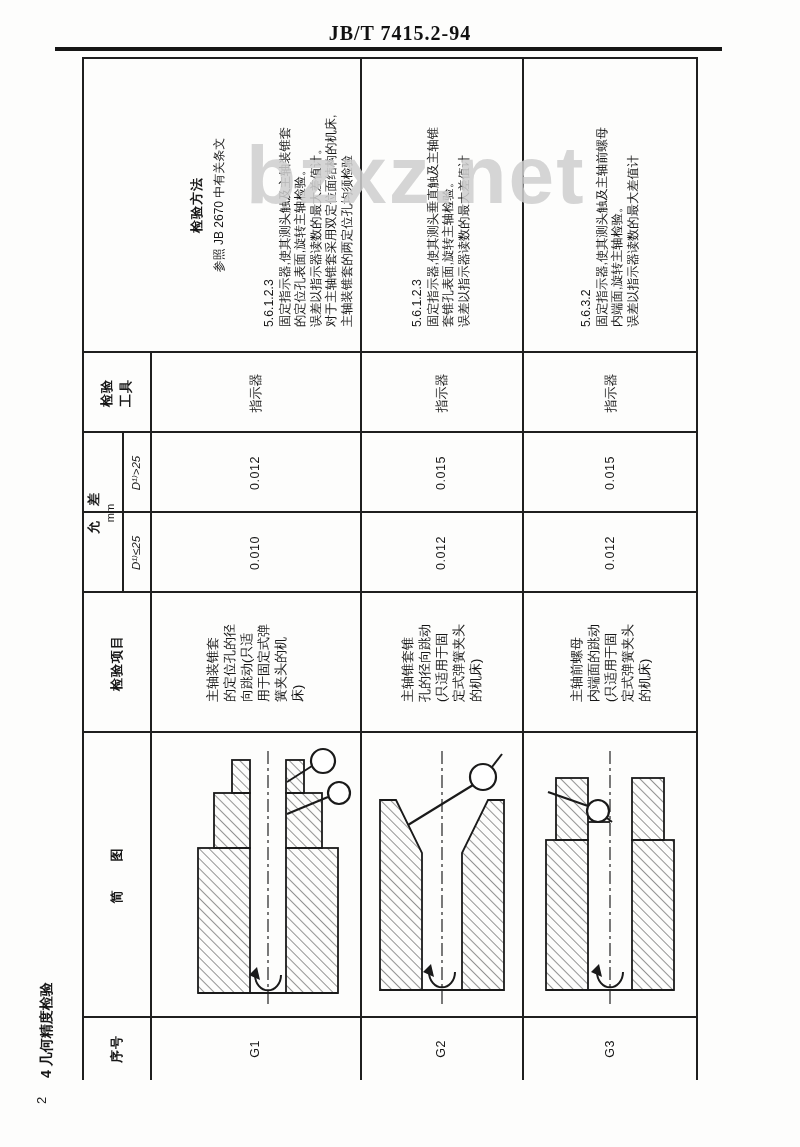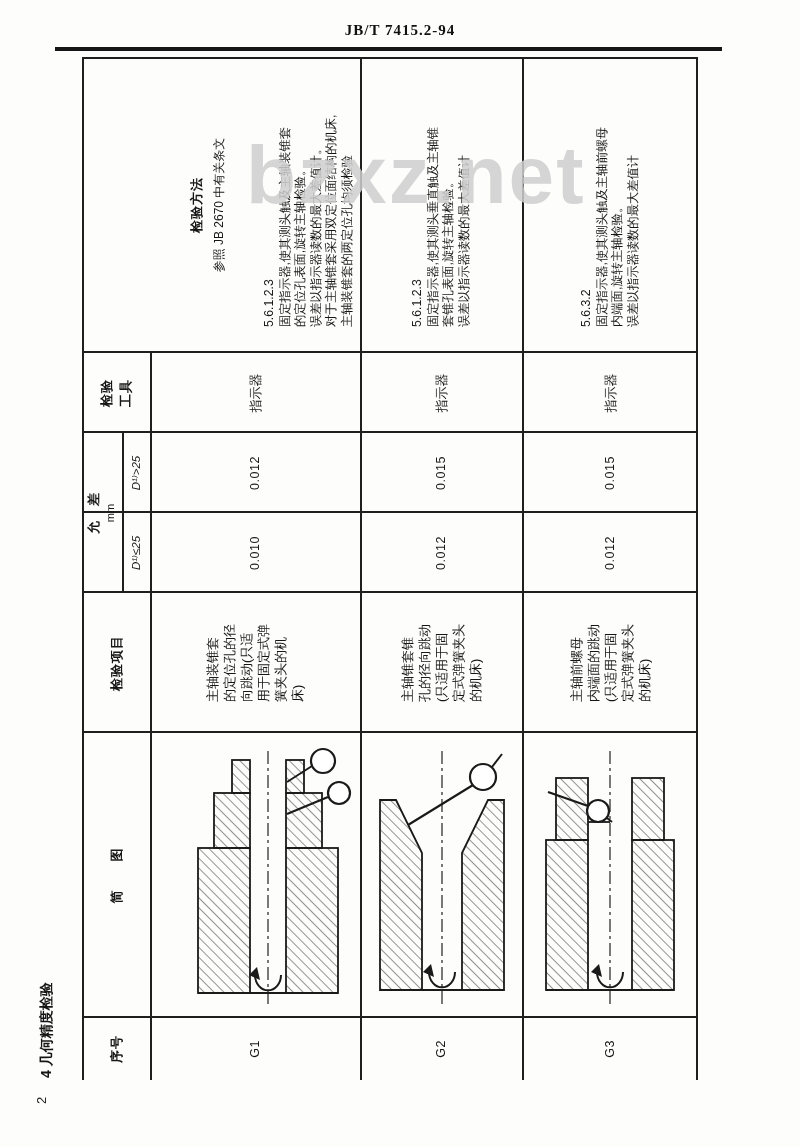--- a/index.html
+++ b/index.html
@@ -6,21 +6,21 @@
   body{
     width:800px;height:1147px;position:relative;overflow:hidden;
     background:#fdfdfc;color:#1c1c1c;
     font-family:"Liberation Sans","DejaVu Sans",sans-serif;
   }
   .abs{position:absolute;}
   
   .doc-number{
     left:0;top:22px;width:800px;text-align:center;
     font-family:"Liberation Serif","DejaVu Serif",serif;
-    font-weight:bold;font-size:15px;letter-spacing:1px;color:#111;
+    font-weight:bold;font-size:20px;letter-spacing:1px;color:#111;
   }
   .top-rule{left:55px;top:47px;width:667px;height:4px;background:#161616;}
   .watermark{
     left:246px;top:128px;width:560px;
     font-size:82px;font-weight:bold;letter-spacing:2px;
     color:#cfcfcf;opacity:.85;white-space:nowrap;z-index:5;
   }
   .section-heading{
     left:38px;top:1078px;width:186px;
     transform-origin:0 0;transform:rotate(-90deg);

